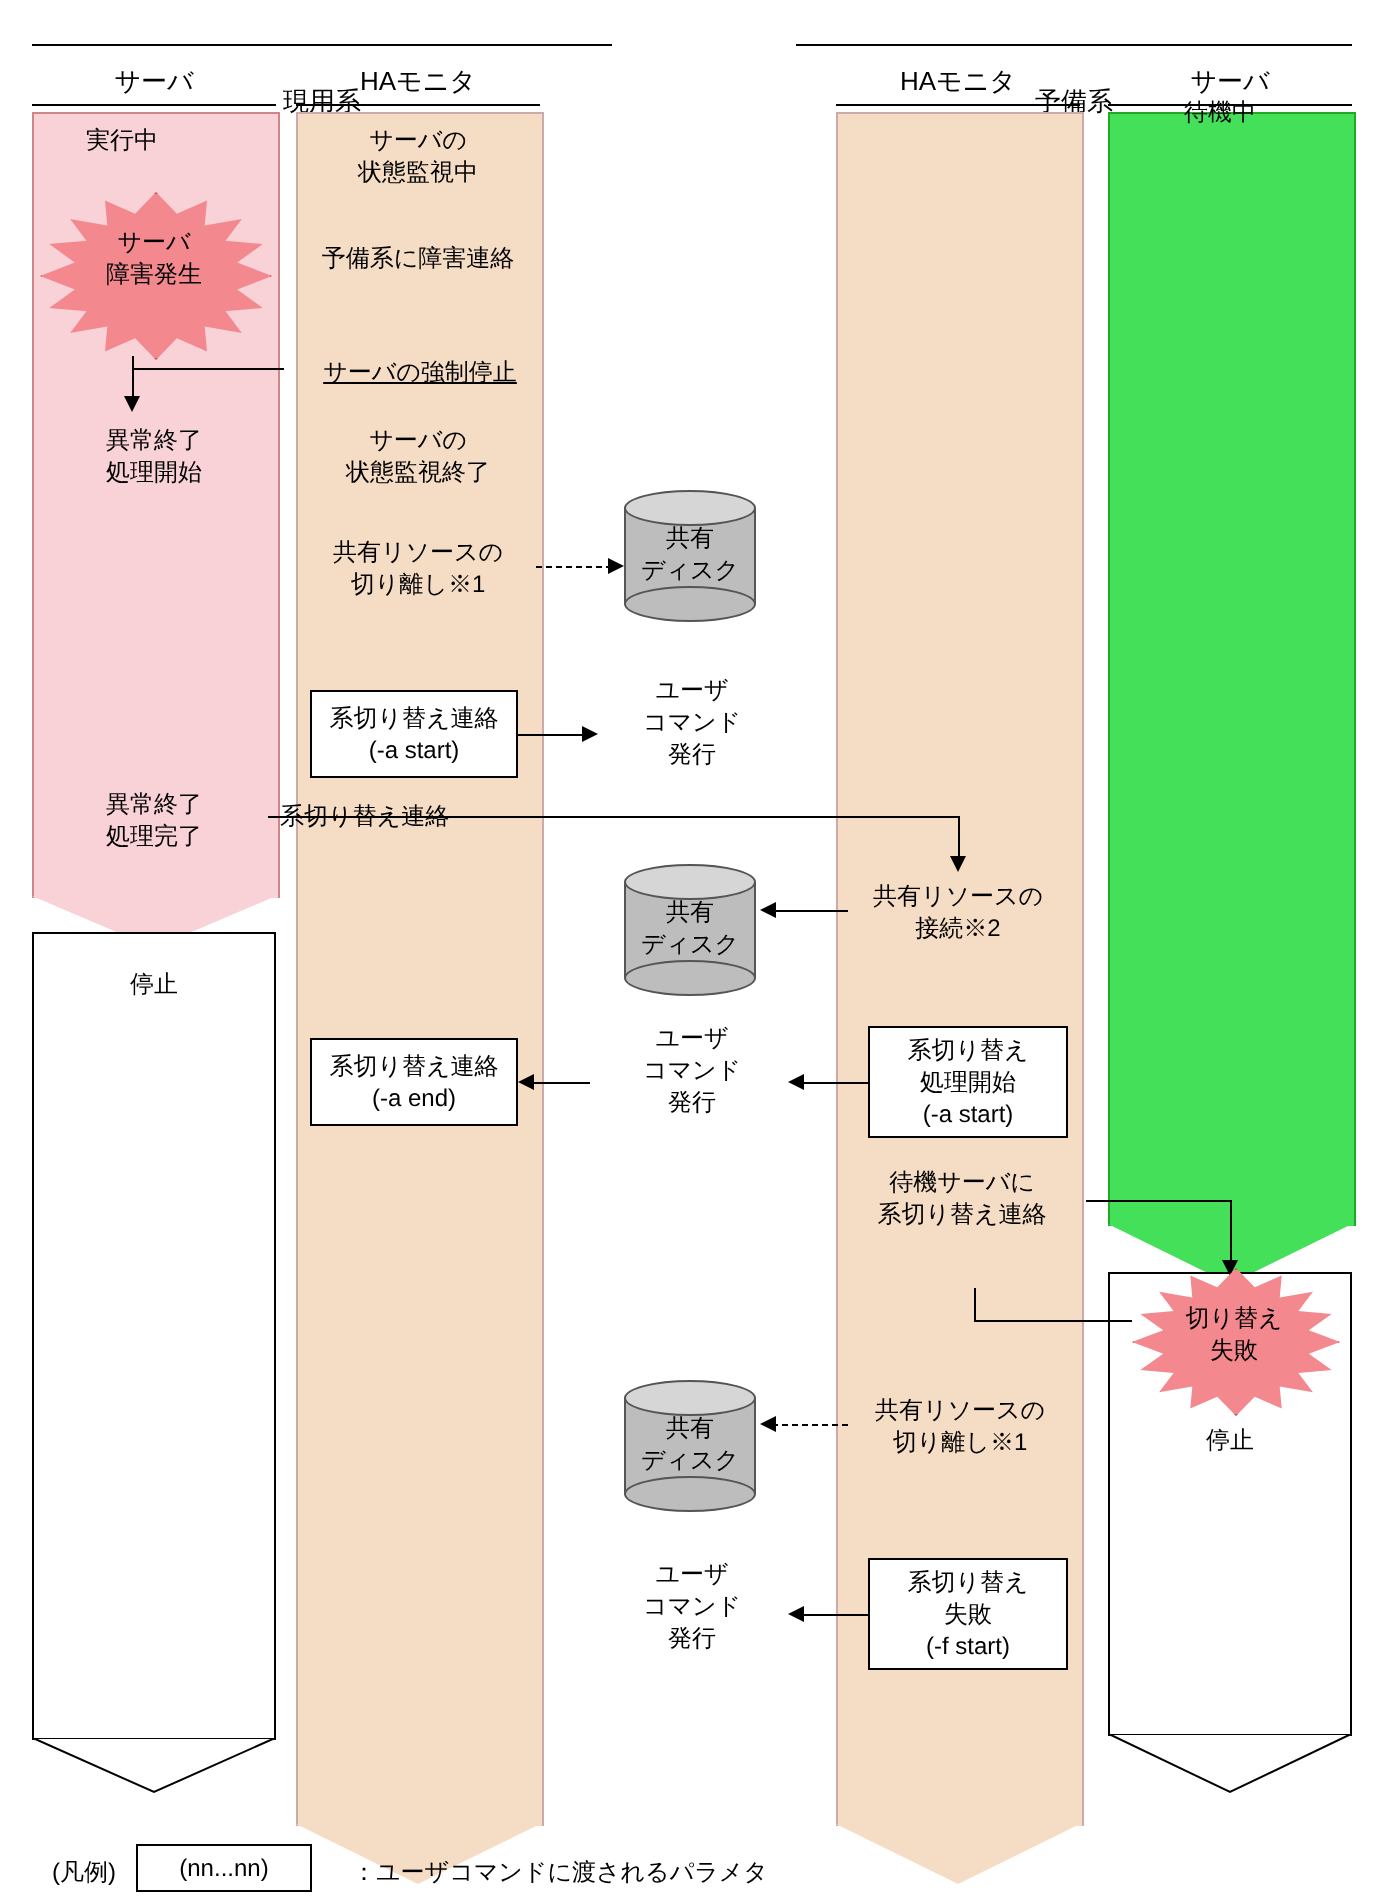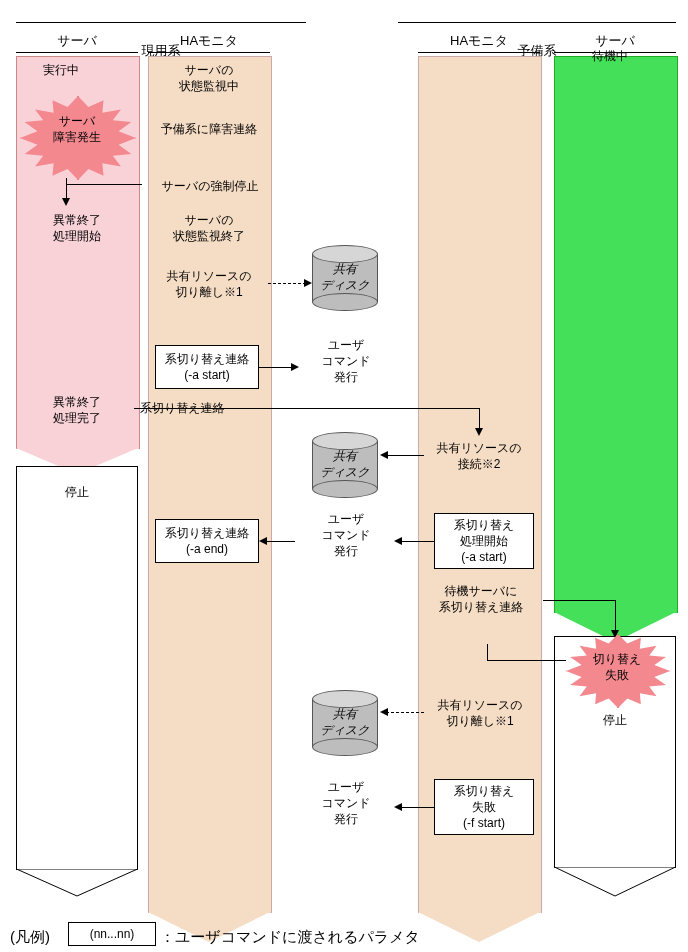--- a/index.html
+++ b/index.html
@@ -89,21 +89,20 @@
     font-size: 12px;
     display: flex;
     align-items: center;
     justify-content: center;
     white-space: pre;
   }
 
   
   .cyl {
     position: absolute;
-    font-style: italic;
   }
   .cyl .side {
     position: absolute;
     left: 0; right: 0;
     top: 9px; bottom: 9px;
     background: #bdbdbd;
     border-left: 1px solid #555;
     border-right: 1px solid #555;
   }
   .cyl .top {
@@ -164,21 +163,21 @@
   .hdash { position: absolute; border-top: 1px dashed #000; height: 0; }
   .arrow-r, .arrow-l, .arrow-d, .arrow-u {
     position: absolute;
     width: 0; height: 0;
   }
   .arrow-r { border-top: 4px solid transparent; border-bottom: 4px solid transparent; border-left: 8px solid #000; }
   .arrow-l { border-top: 4px solid transparent; border-bottom: 4px solid transparent; border-right: 8px solid #000; }
   .arrow-d { border-left: 4px solid transparent; border-right: 4px solid transparent; border-top: 8px solid #000; }
 
   
-  .legend-label { position: absolute; font-size: 15px; }
+  .legend-label { position: absolute; font-size: 12px; margin-left: 16px; }
   .legend-box {
     position: absolute;
     border: 1px solid #000;
     background: #fff;
     box-sizing: border-box;
     font-size: 12px;
     display: flex; align-items: center; justify-content: center;
   }
 </style>
 </head>
@@ -251,21 +250,21 @@
 処理開始</div>
 
 <div class="lbl" style="left:16px; top:394px; width:122px;">異常終了
 処理完了</div>
 
 <div class="lbl" style="left:148px; top:62px; width:122px;">サーバの
 状態監視中</div>
 
 <div class="lbl" style="left:148px; top:121px; width:122px;">予備系に障害連絡</div>
 
-<div class="lbl" style="left:146px; top:178px; width:128px;">サーバの強制停止</div>
+<div class="lbl" style="left:146px; top:178px; width:128px;text-decoration:underline;">サーバの強制停止</div>
 
 <div class="hline" style="left:66px; top:184px; width:76px;"></div>
 <div class="vline" style="left:66px; top:184px; height:16px;"></div>
 
 <div class="lbl" style="left:148px; top:212px; width:122px;">サーバの
 状態監視終了</div>
 
 <div class="lbl" style="left:142px; top:268px; width:134px;">共有リソースの
 切り離し※1</div>
 

